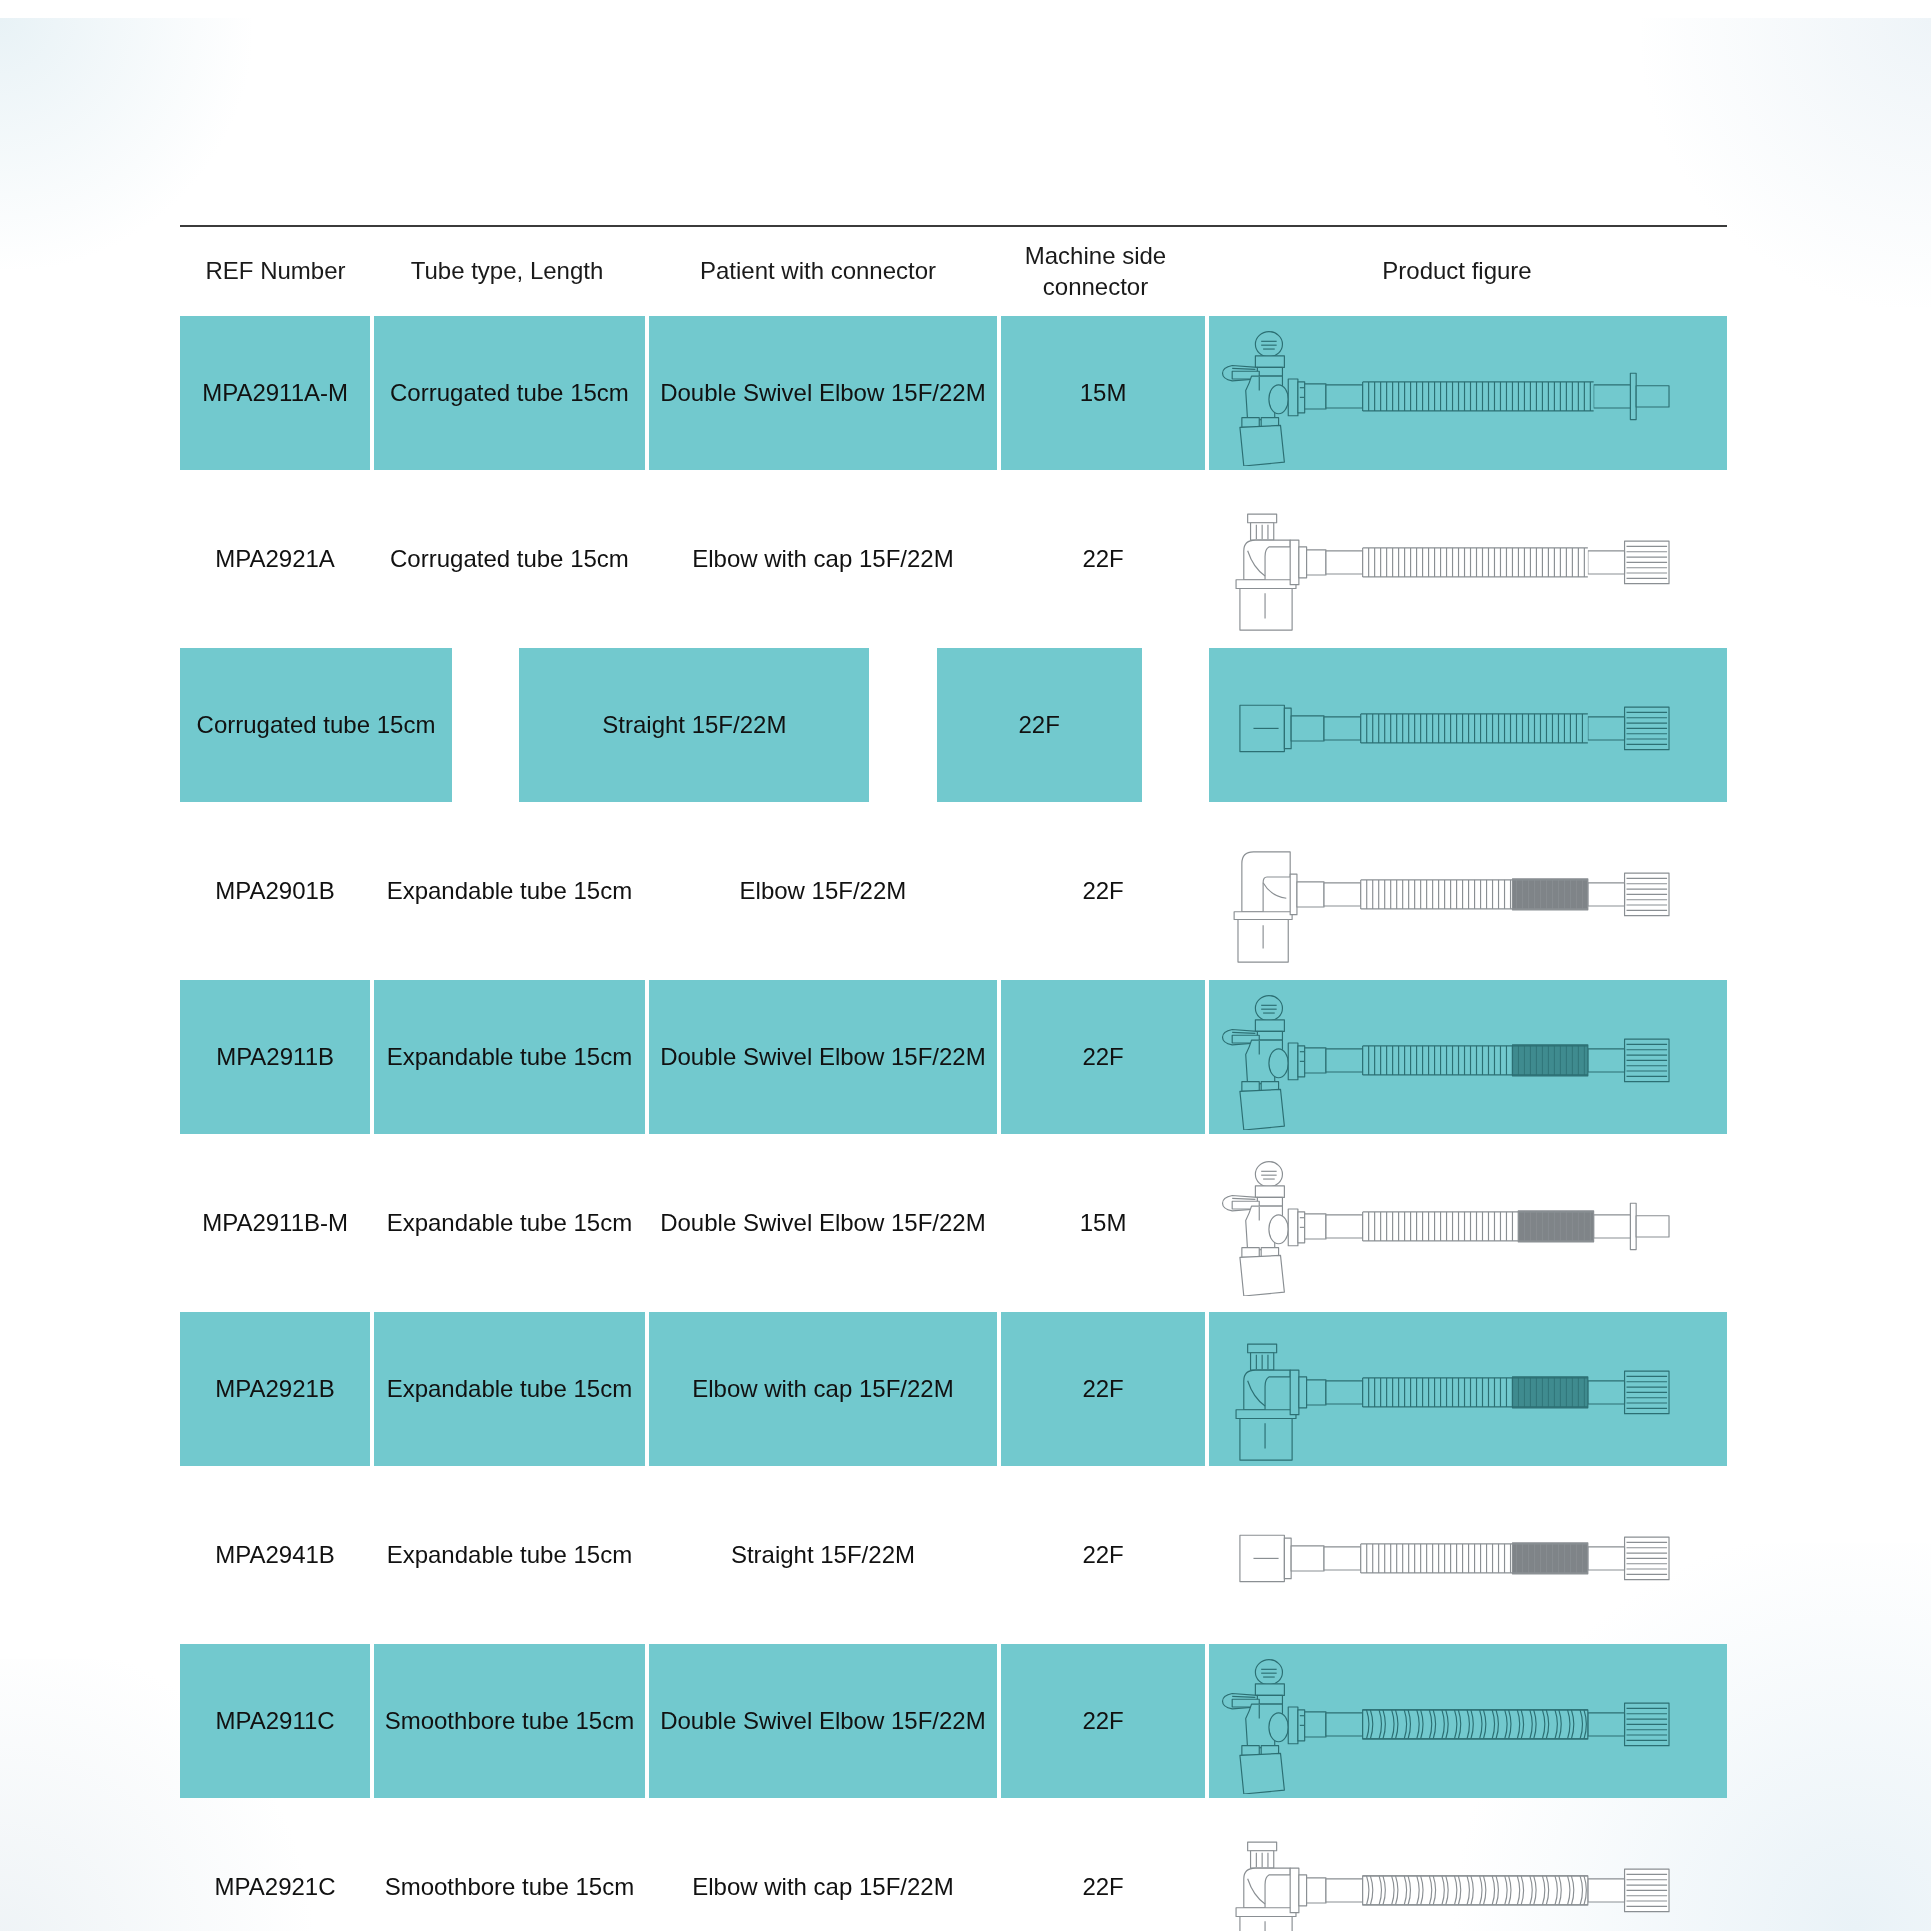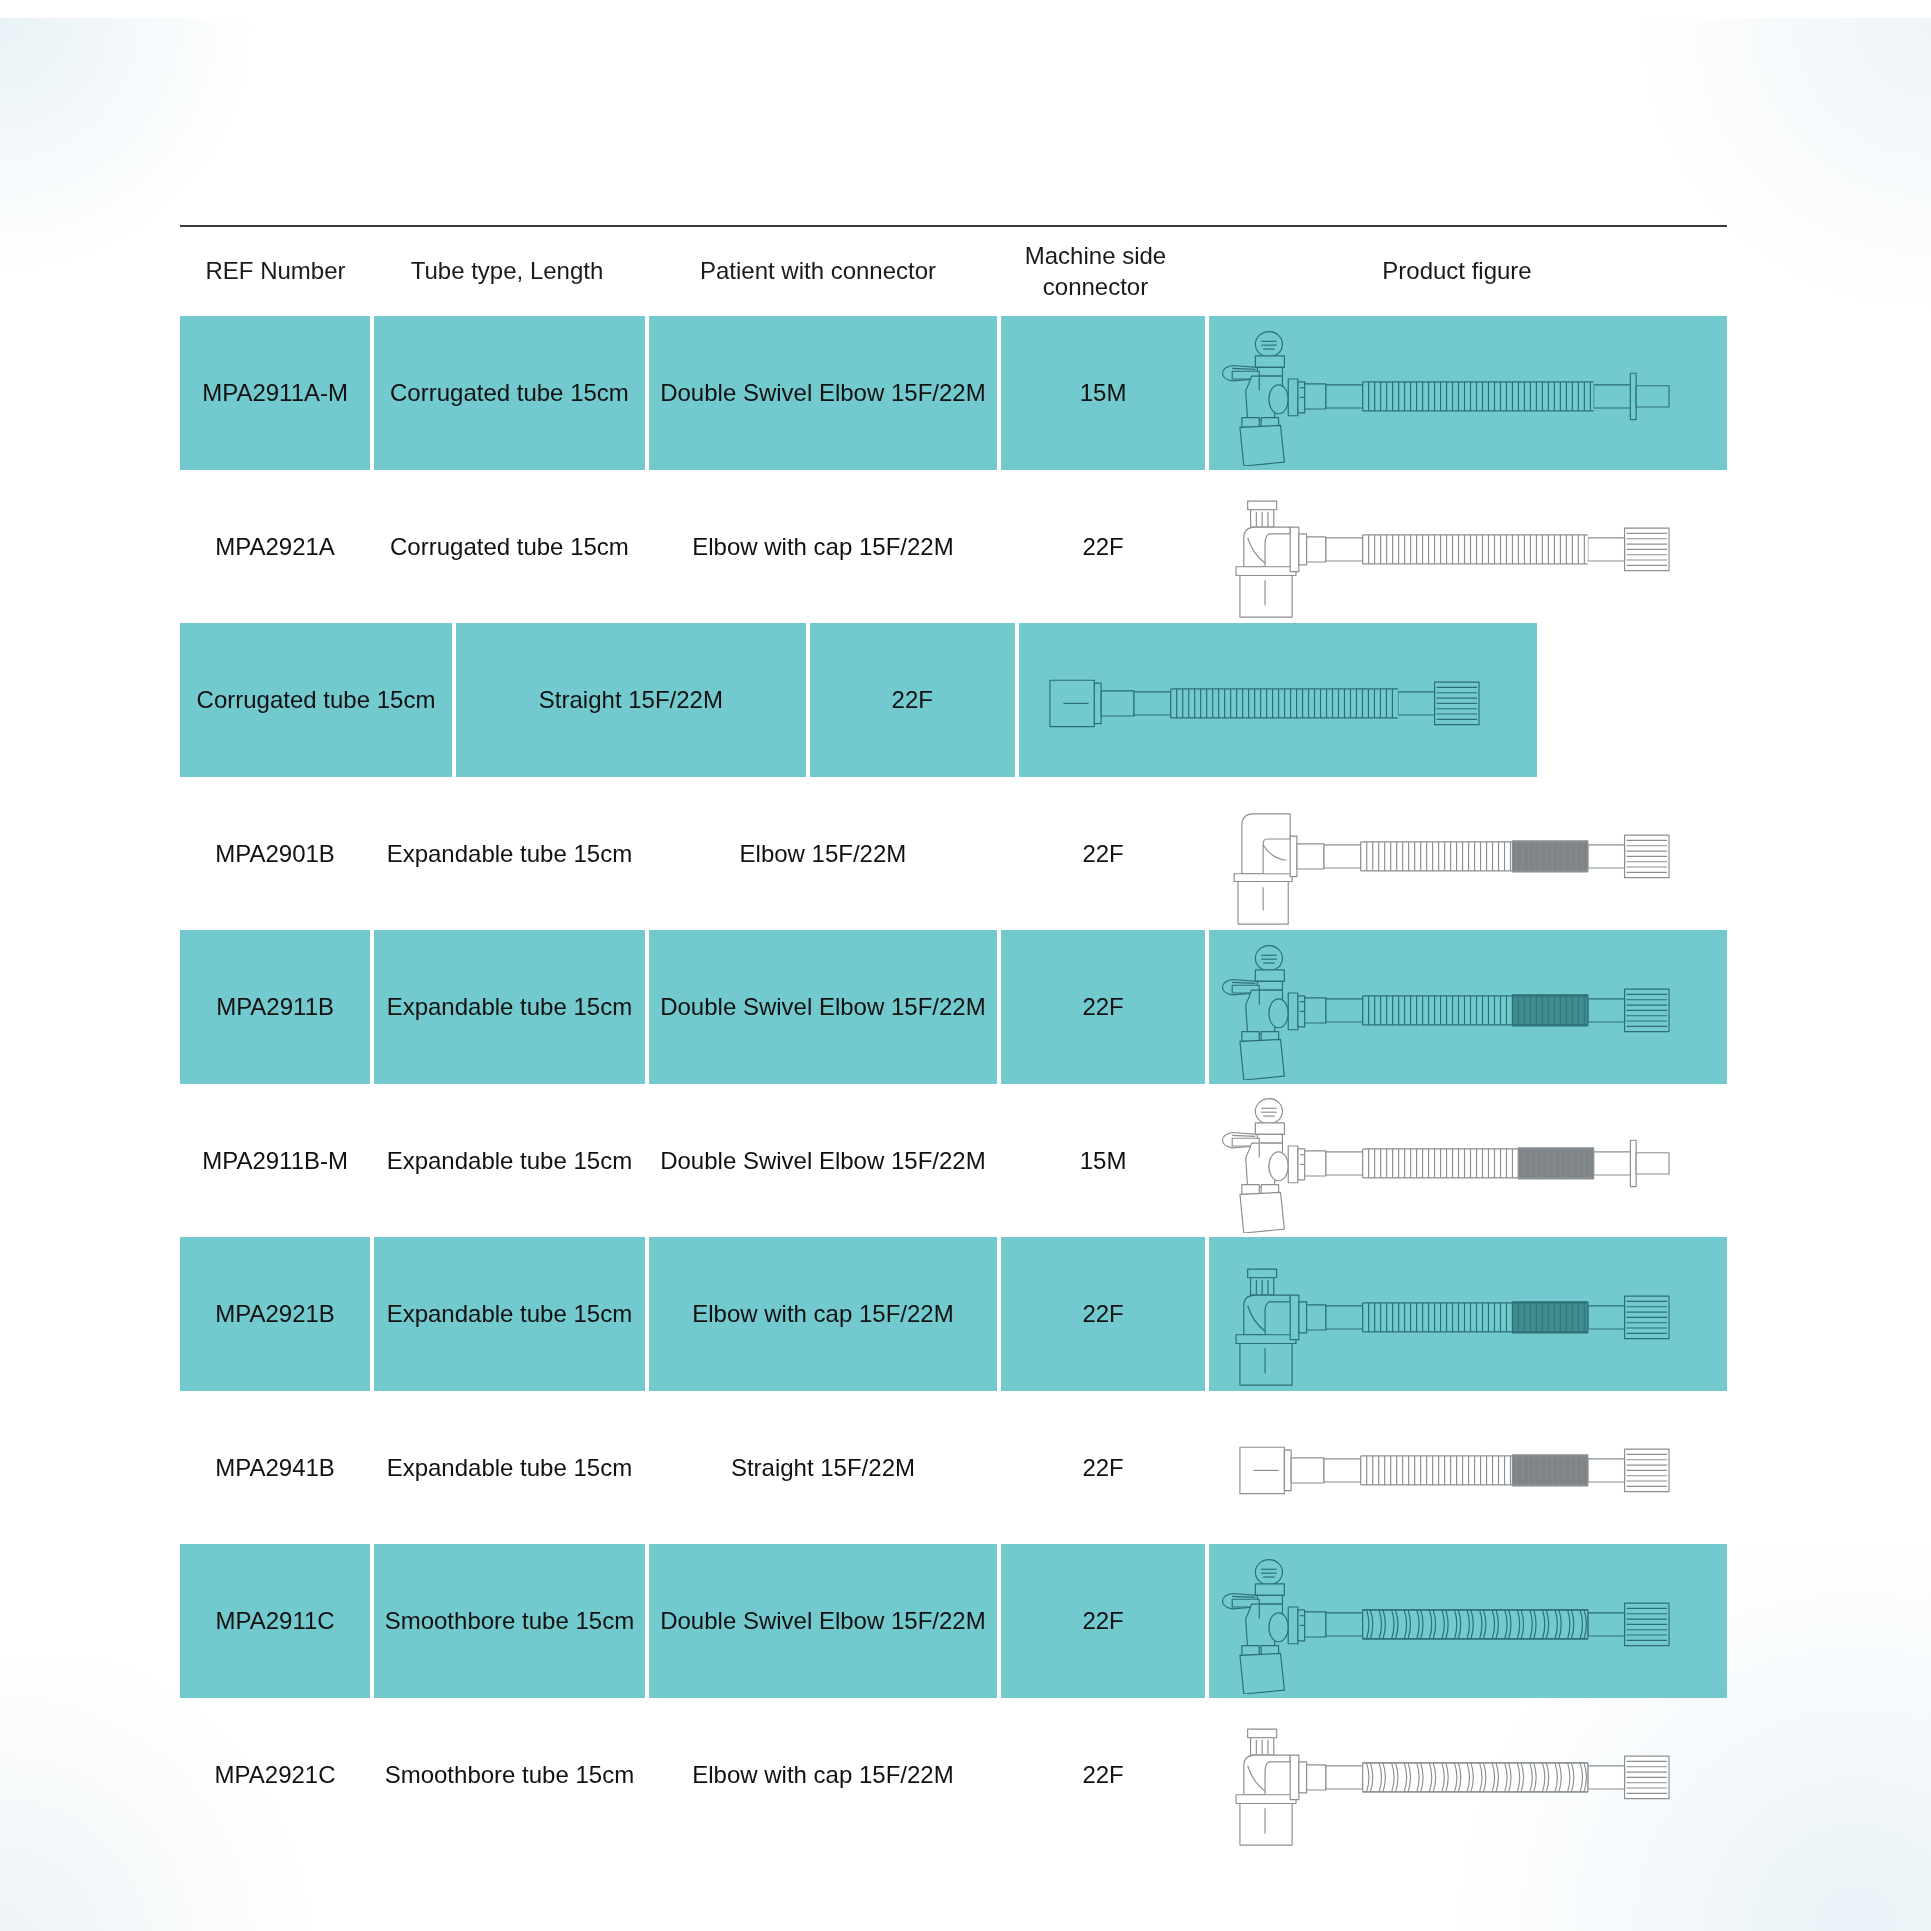--- a/index.html
+++ b/index.html
@@ -48,20 +48,21 @@
     padding:0 5.8px;
     box-sizing:border-box;
   }
 
   .body-rows{position:relative;}
 
   .row{
     display:flex;
     align-items:stretch;
     position:relative;
+    justify-content:space-between;
   }
   .row .cell{
     display:flex;
     align-items:center;
     justify-content:center;
     font-size:24px;
     color:#111111;
     text-align:center;
     box-sizing:border-box;
     position:relative;
@@ -77,21 +78,21 @@
   .c1{width:191px;}
   .c2{width:272px;}
   .c3{width:350px;}
   .c4{width:205px;}
   .c5{width:518px;}
 
   .fig-cell{padding:0;}
   .fig-cell svg{display:block;}
 
   .r-tall{height:154px;}
-  .r-short{height:153px;}
+  .r-short{height:178px;}
 </style>
 </head>
 <body>
 
 <div class="sheet">
   <div class="tint-tl"></div>
   <div class="tint-tr"></div>
   <div class="tint-bl"></div>
   <div class="tint-br"></div>
 

